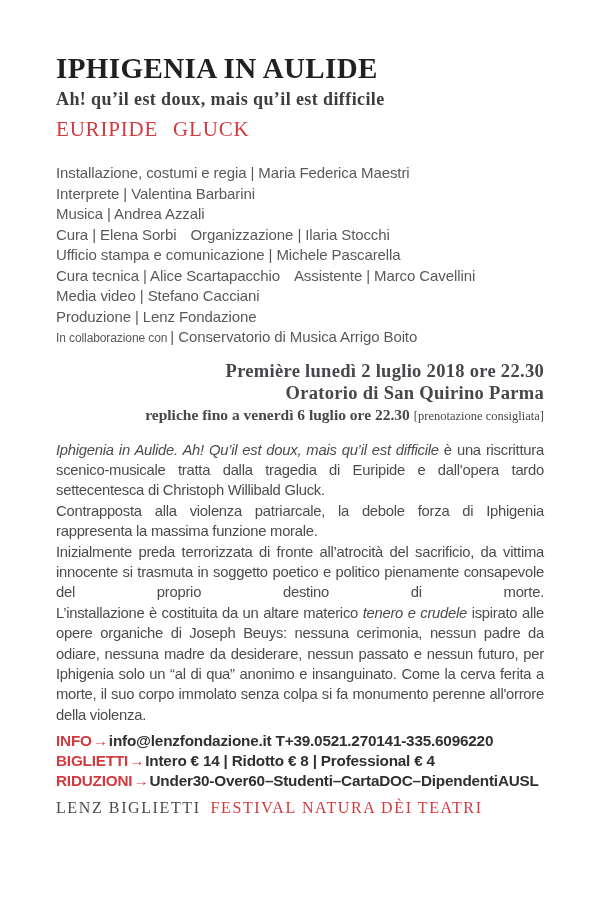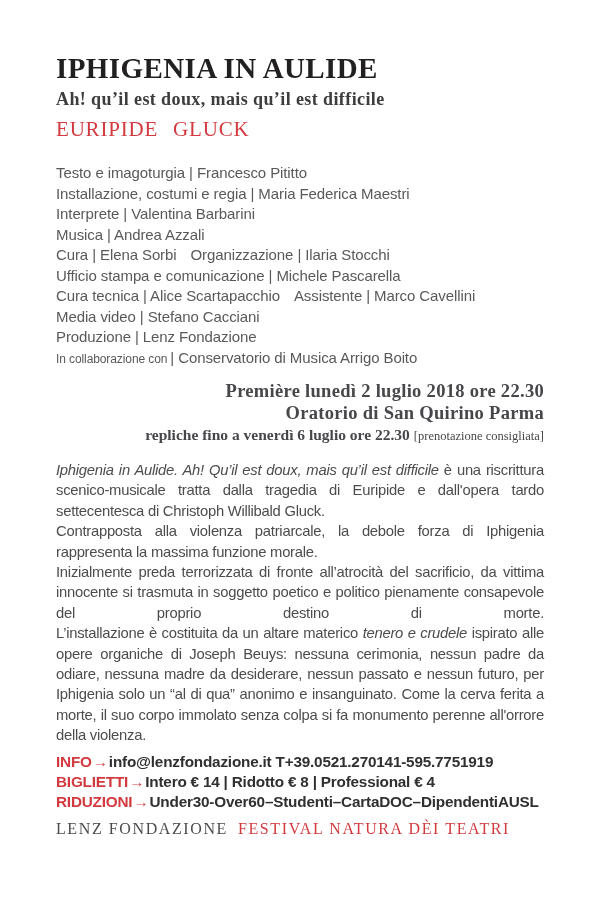--- a/index.html
+++ b/index.html
@@ -58,21 +58,20 @@
 
 <div class="page">
 
   <header>
     <h1 class="title">IPHIGENIA IN AULIDE</h1>
     <div class="subtitle">Ah! qu’il est doux, mais qu’il est difficile</div>
     <div class="authors">EURIPIDE GLUCK</div>
   </header>
 
   <section class="credits">
-    <div class="credit-line">Testo e imagoturgia | Francesco Pititto</div>
     <div class="credit-line">Installazione, costumi e regia | Maria Federica Maestri</div>
     <div class="credit-line">Interprete | Valentina Barbarini</div>
     <div class="credit-line">Musica | Andrea Azzali</div>
     <div class="credit-line"><span>Cura | Elena Sorbi</span><span class="gap">Organizzazione | Ilaria Stocchi</span></div>
     <div class="credit-line">Ufficio stampa e comunicazione | Michele Pascarella</div>
     <div class="credit-line"><span>Cura tecnica | Alice Scartapacchio</span><span class="gap">Assistente | Marco Cavellini</span></div>
     <div class="credit-line">Media video | Stefano Cacciani</div>
     <div class="credit-line">Produzione | Lenz Fondazione</div>
     <div class="credit-line"><span class="collab-sm">In collaborazione con</span><span>| Conservatorio di Musica Arrigo Boito</span></div>
   </section>
@@ -84,22 +83,22 @@
   </section>
 
   <section class="bodytext">
     <p><span class="it">Iphigenia in Aulide. Ah! Qu’il est doux, mais qu’il est difficile</span><span> è una riscrittura scenico-musicale tratta dalla tragedia di Euripide e dall'opera tardo settecentesca di Christoph Willibald Gluck.</span></p>
     <p>Contrapposta alla violenza patriarcale, la debole forza di Iphigenia rappresenta la massima funzione morale.</p>
     <p class="stretch-last">Inizialmente preda terrorizzata di fronte all’atrocità del sacrificio, da vittima innocente si trasmuta in soggetto poetico e politico pienamente consapevole del proprio destino di morte.</p>
     <p><span>L’installazione è costituita da un altare materico </span><span class="it">tenero e crudele</span><span> ispirato alle opere organiche di Joseph Beuys: nessuna cerimonia, nessun padre da odiare, nessuna madre da desiderare, nessun passato e nessun futuro, per Iphigenia solo un “al di qua” anonimo e insanguinato. Come la cerva ferita a morte, il suo corpo immolato senza colpa si fa monumento perenne all'orrore della violenza.</span></p>
   </section>
 
   <section class="info">
-    <div class="info-line"><span class="red">INFO</span><span class="red arrow">→</span><span>info@lenzfondazione.it T+39.0521.270141-595.7751919</span></div>
+    <div class="info-line"><span class="red">INFO</span><span class="red arrow">→</span><span>info@lenzfondazione.it T+39.0521.270141-335.6096220</span></div>
     <div class="info-line"><span class="red">BIGLIETTI</span><span class="red arrow">→</span><span>Intero € 14 | Ridotto € 8 | Professional € 4</span></div>
     <div class="info-line"><span class="red">RIDUZIONI</span><span class="red arrow">→</span><span>Under30-Over60–Studenti–CartaDOC–DipendentiAUSL</span></div>
   </section>
 
   <footer class="footer">
-    <span>LENZ FONDAZIONE</span><span class="festival">FESTIVAL NATURA DÈI TEATRI</span>
+    <span>LENZ BIGLIETTI</span><span class="festival">FESTIVAL NATURA DÈI TEATRI</span>
   </footer>
 
 </div>
 
 </body></html>

